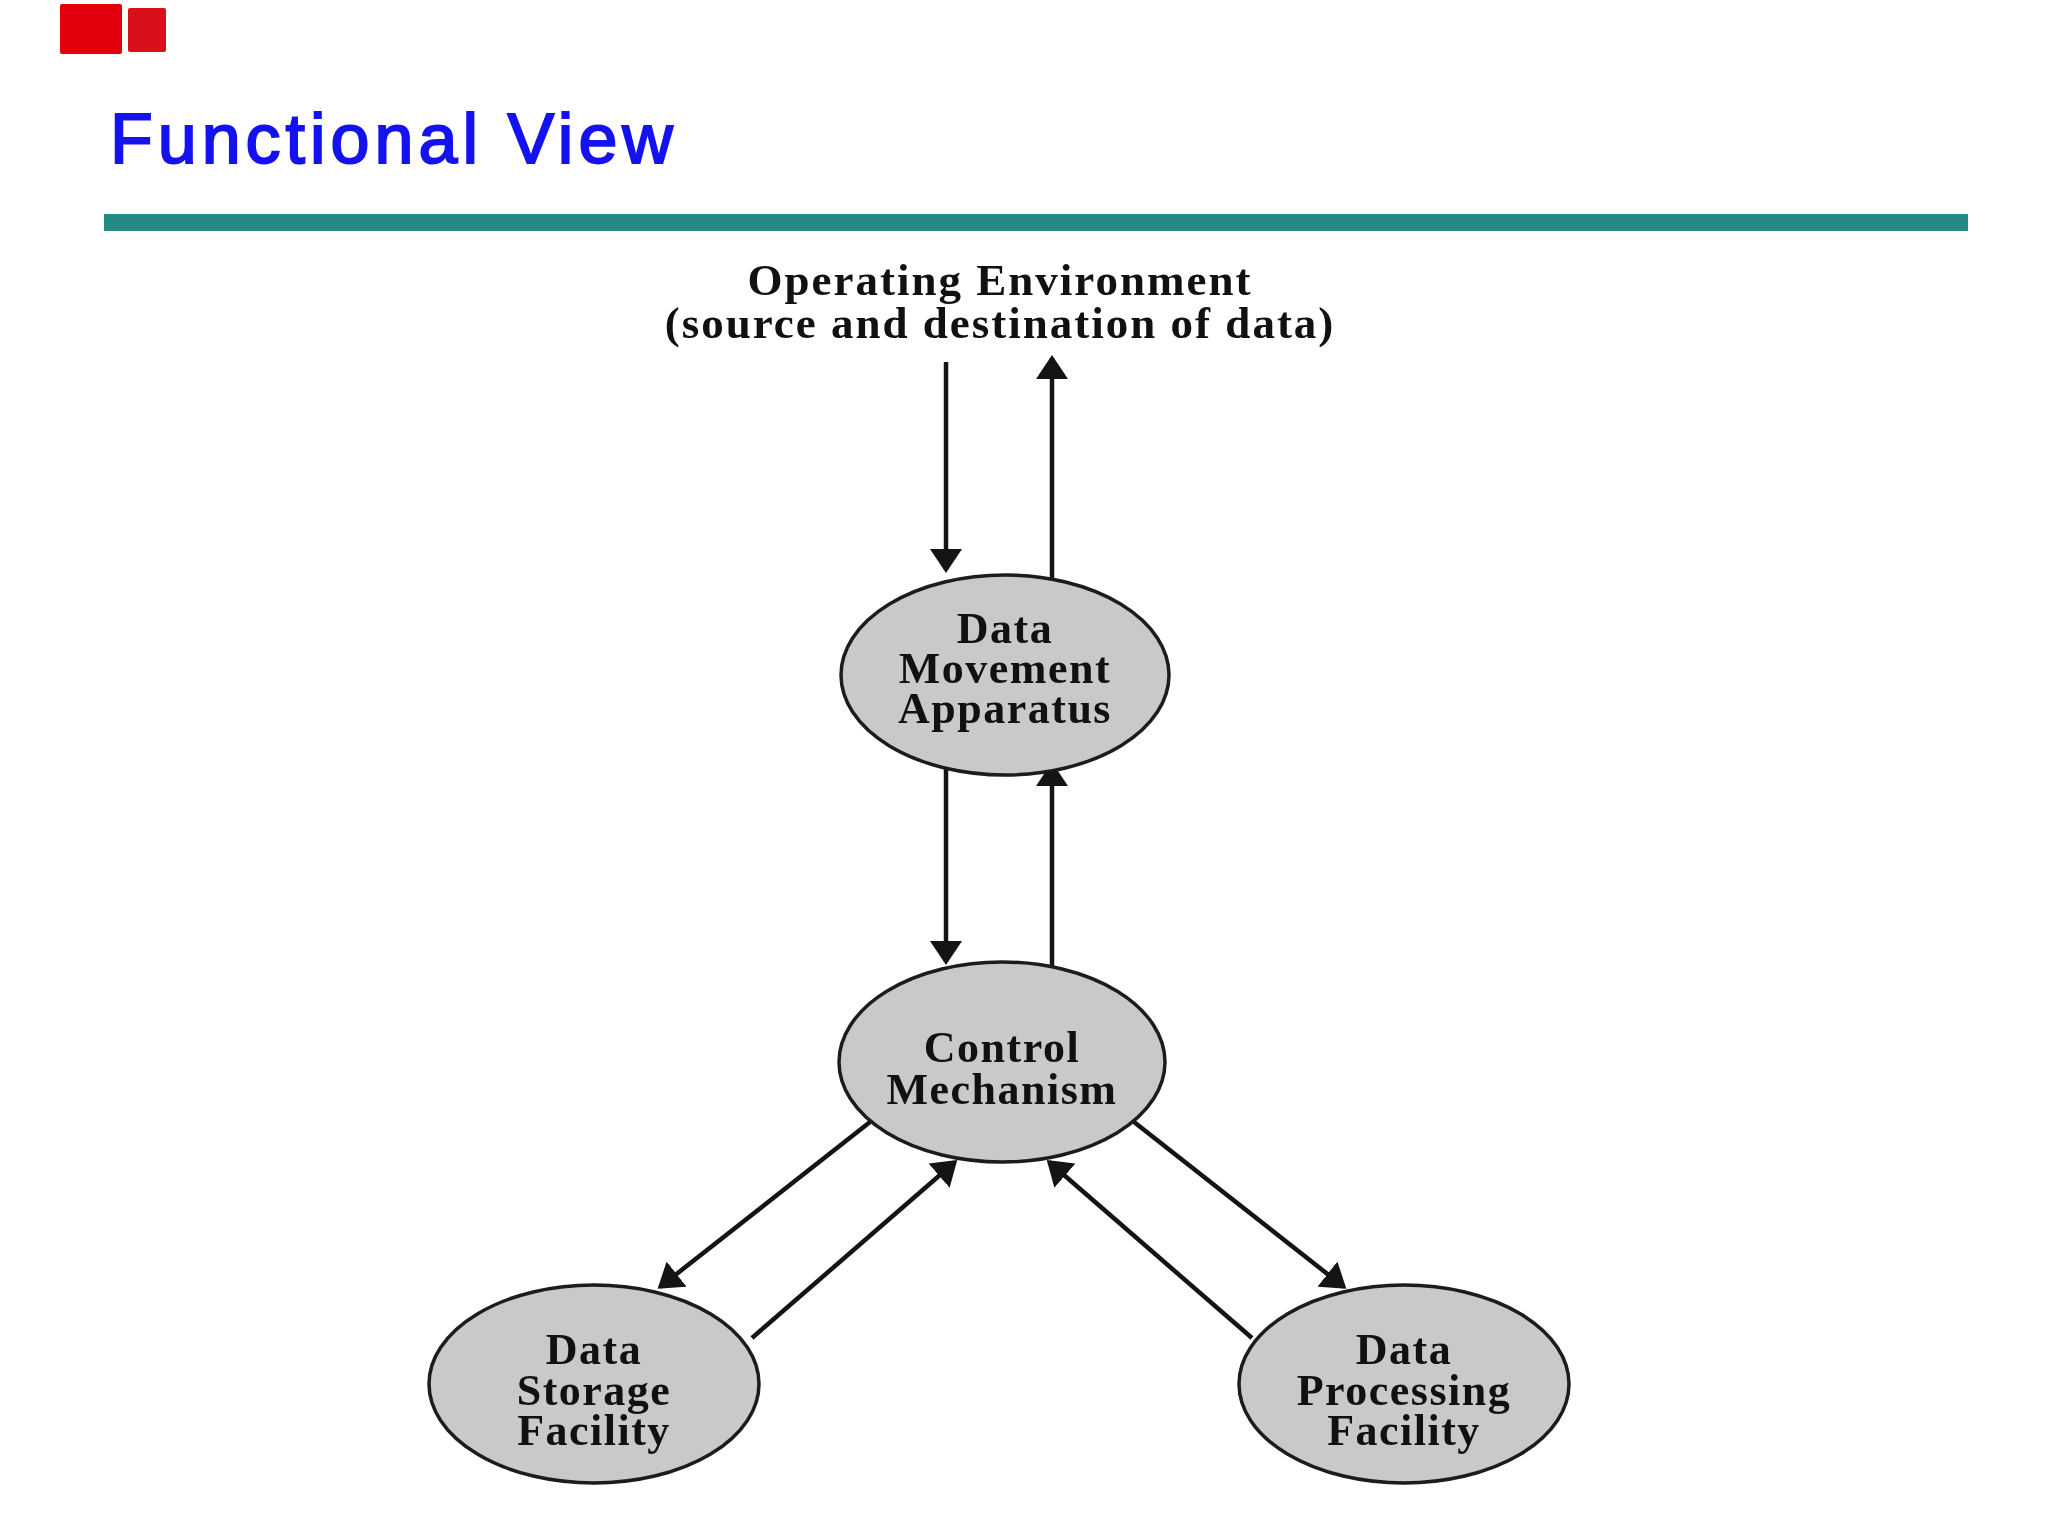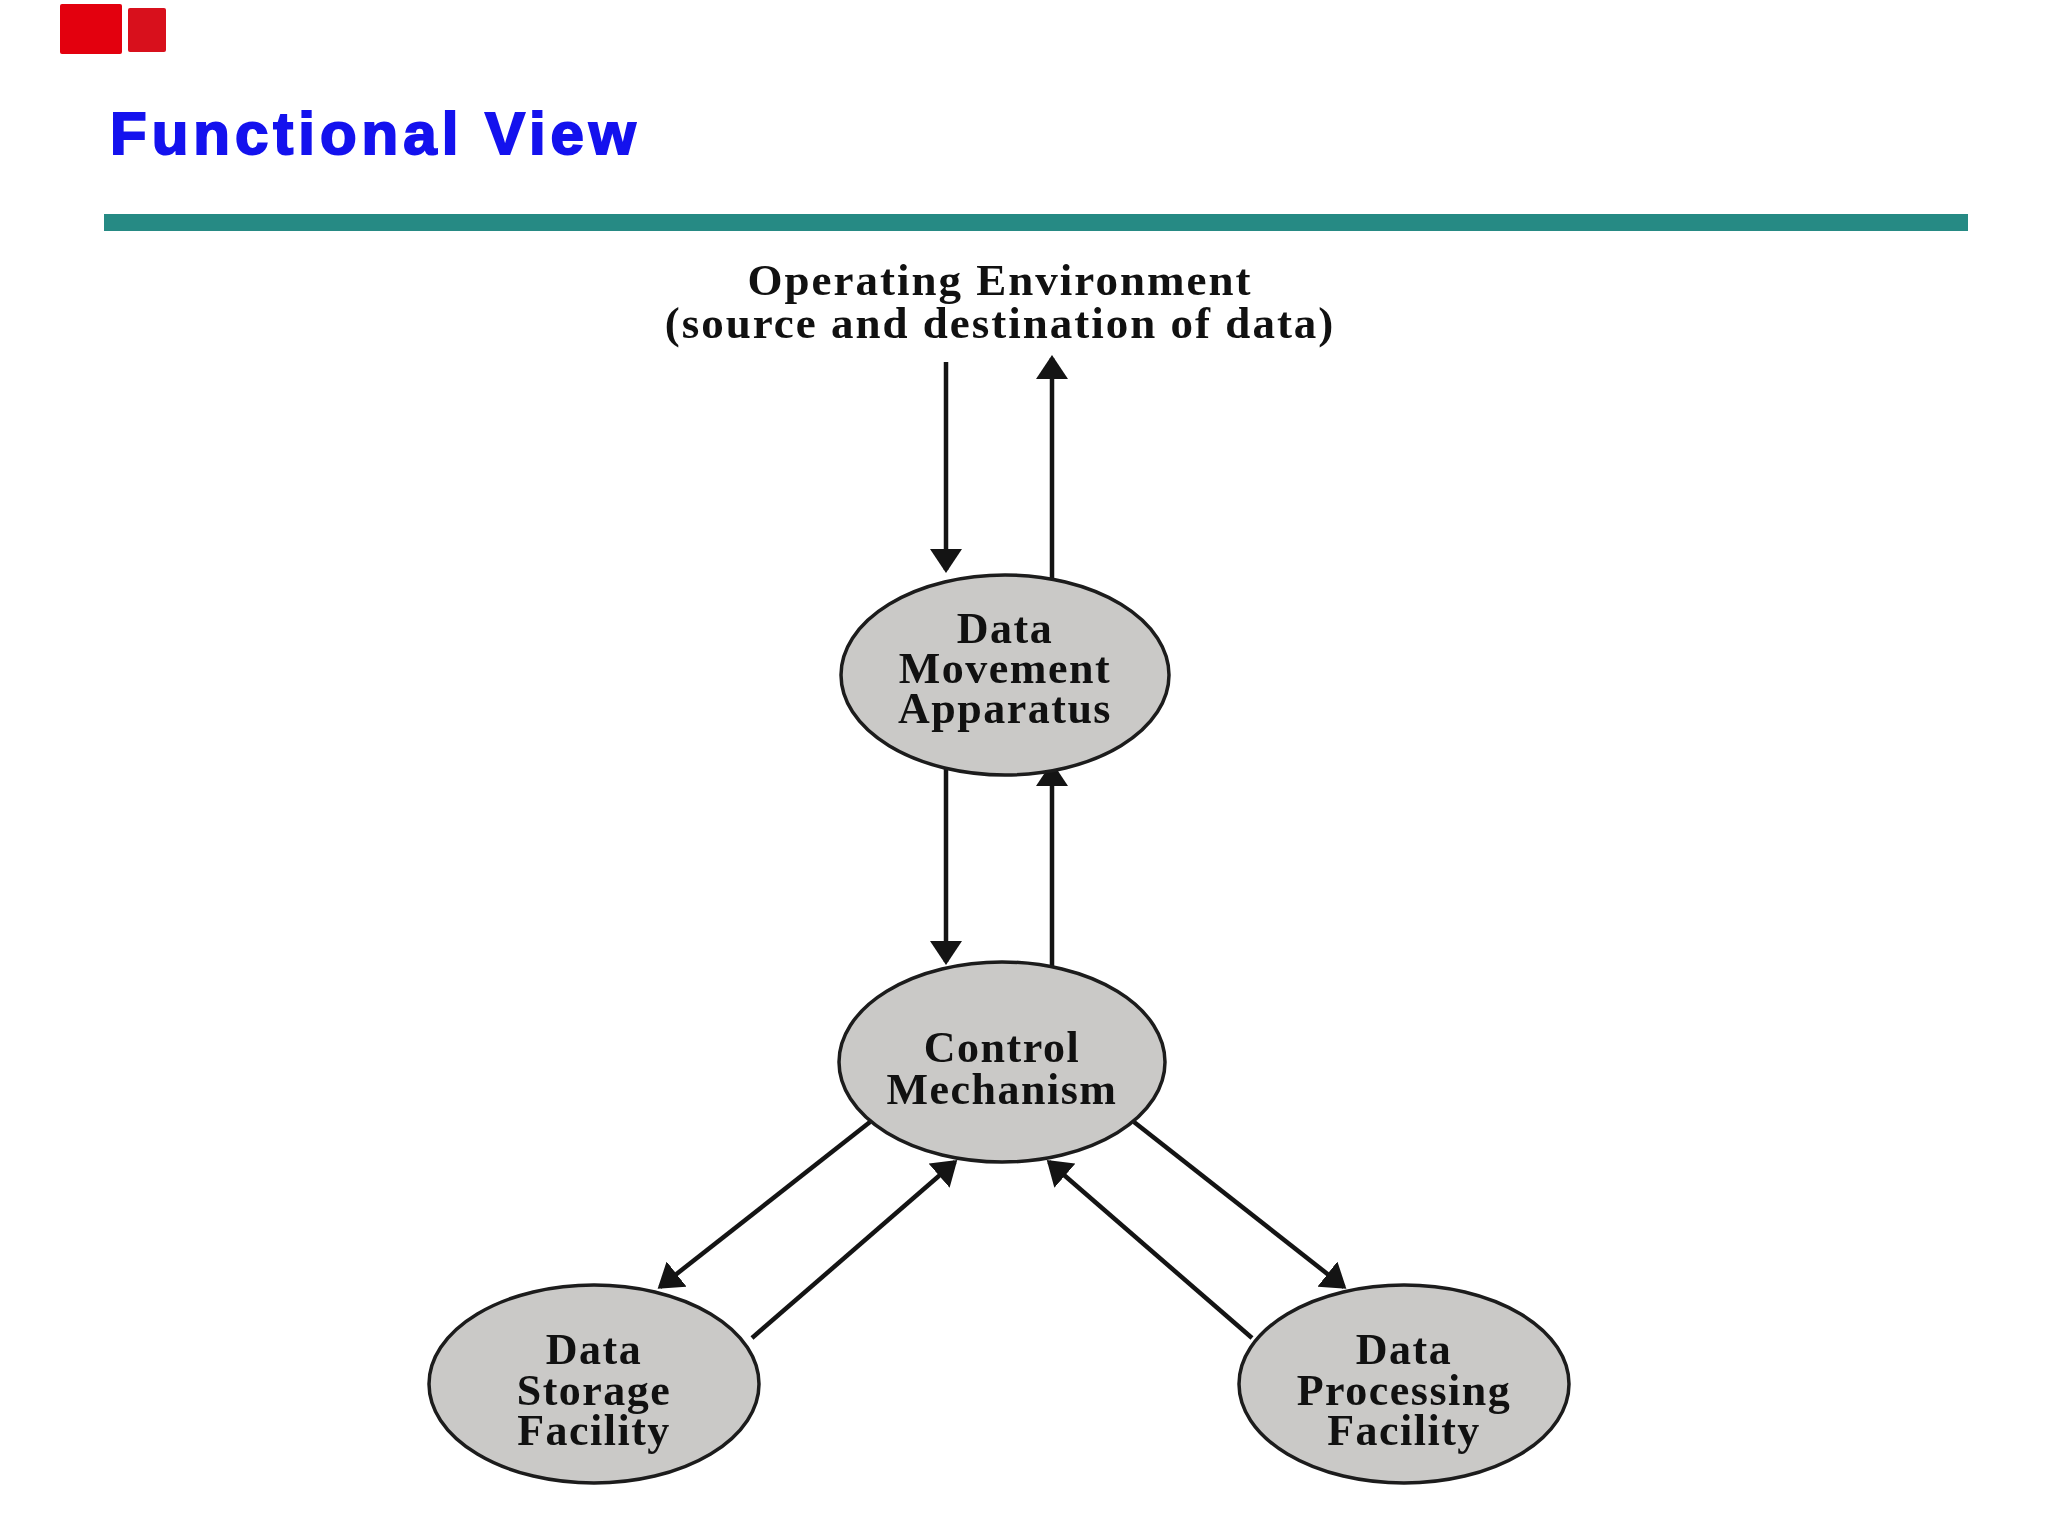--- a/index.html
+++ b/index.html
@@ -15,22 +15,22 @@
   
   .corner-mark { position: absolute; background: #e3000e; border-radius: 2px; }
   .corner-mark.m1 { left: 60px;  top: 4px; width: 62px; height: 50px; }
   .corner-mark.m2 { left: 128px; top: 8px; width: 38px; height: 44px; background: #d8101c; }
 
   .title {
     position: absolute;
     left: 110px; top: 104px;
     margin: 0;
     font-family: "Liberation Sans", "DejaVu Sans", sans-serif;
-    font-weight: bold;
-    font-size: 60px;
+    font-weight: normal;
+    font-size: 70px;
     line-height: 1.0;
     letter-spacing: 5px;
     color: #1412ee;
     -webkit-text-stroke: 2px #1412ee;
     white-space: nowrap;
   }
 
   .divider {
     position: absolute;
     left: 104px; top: 214px;

